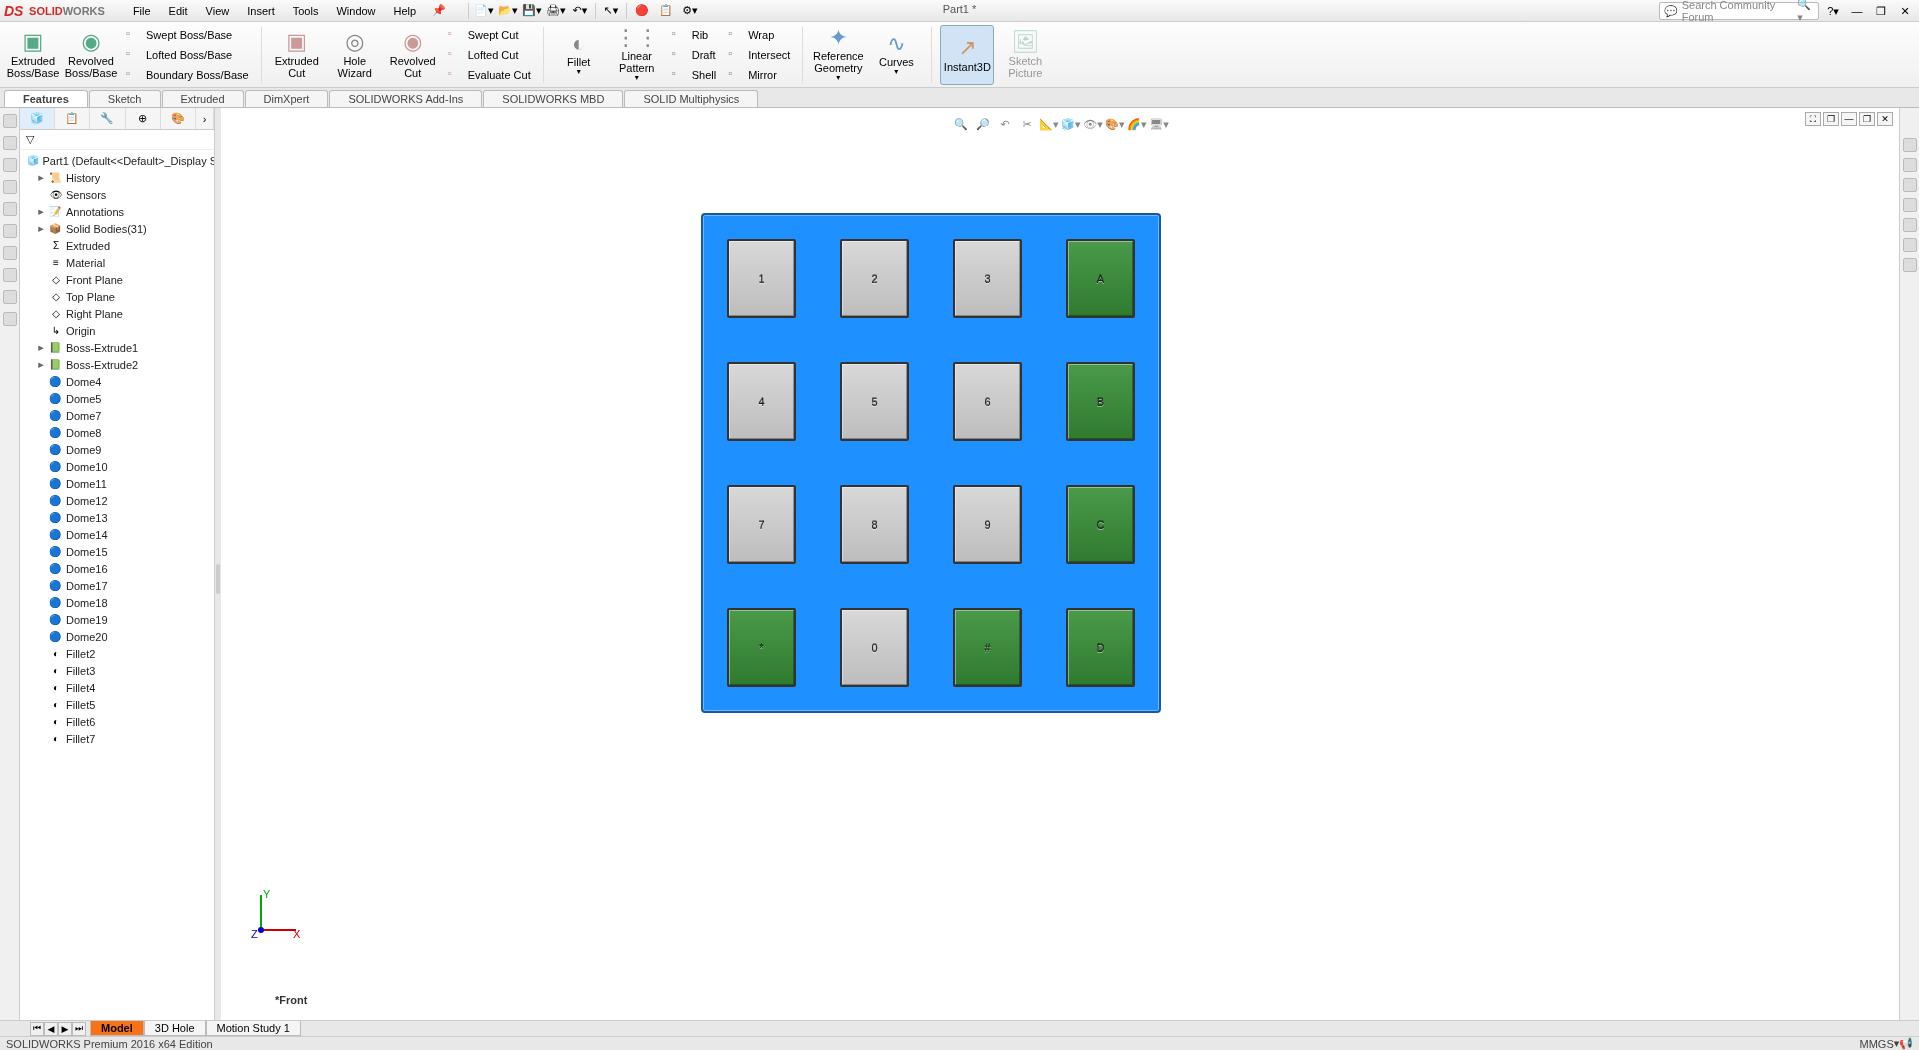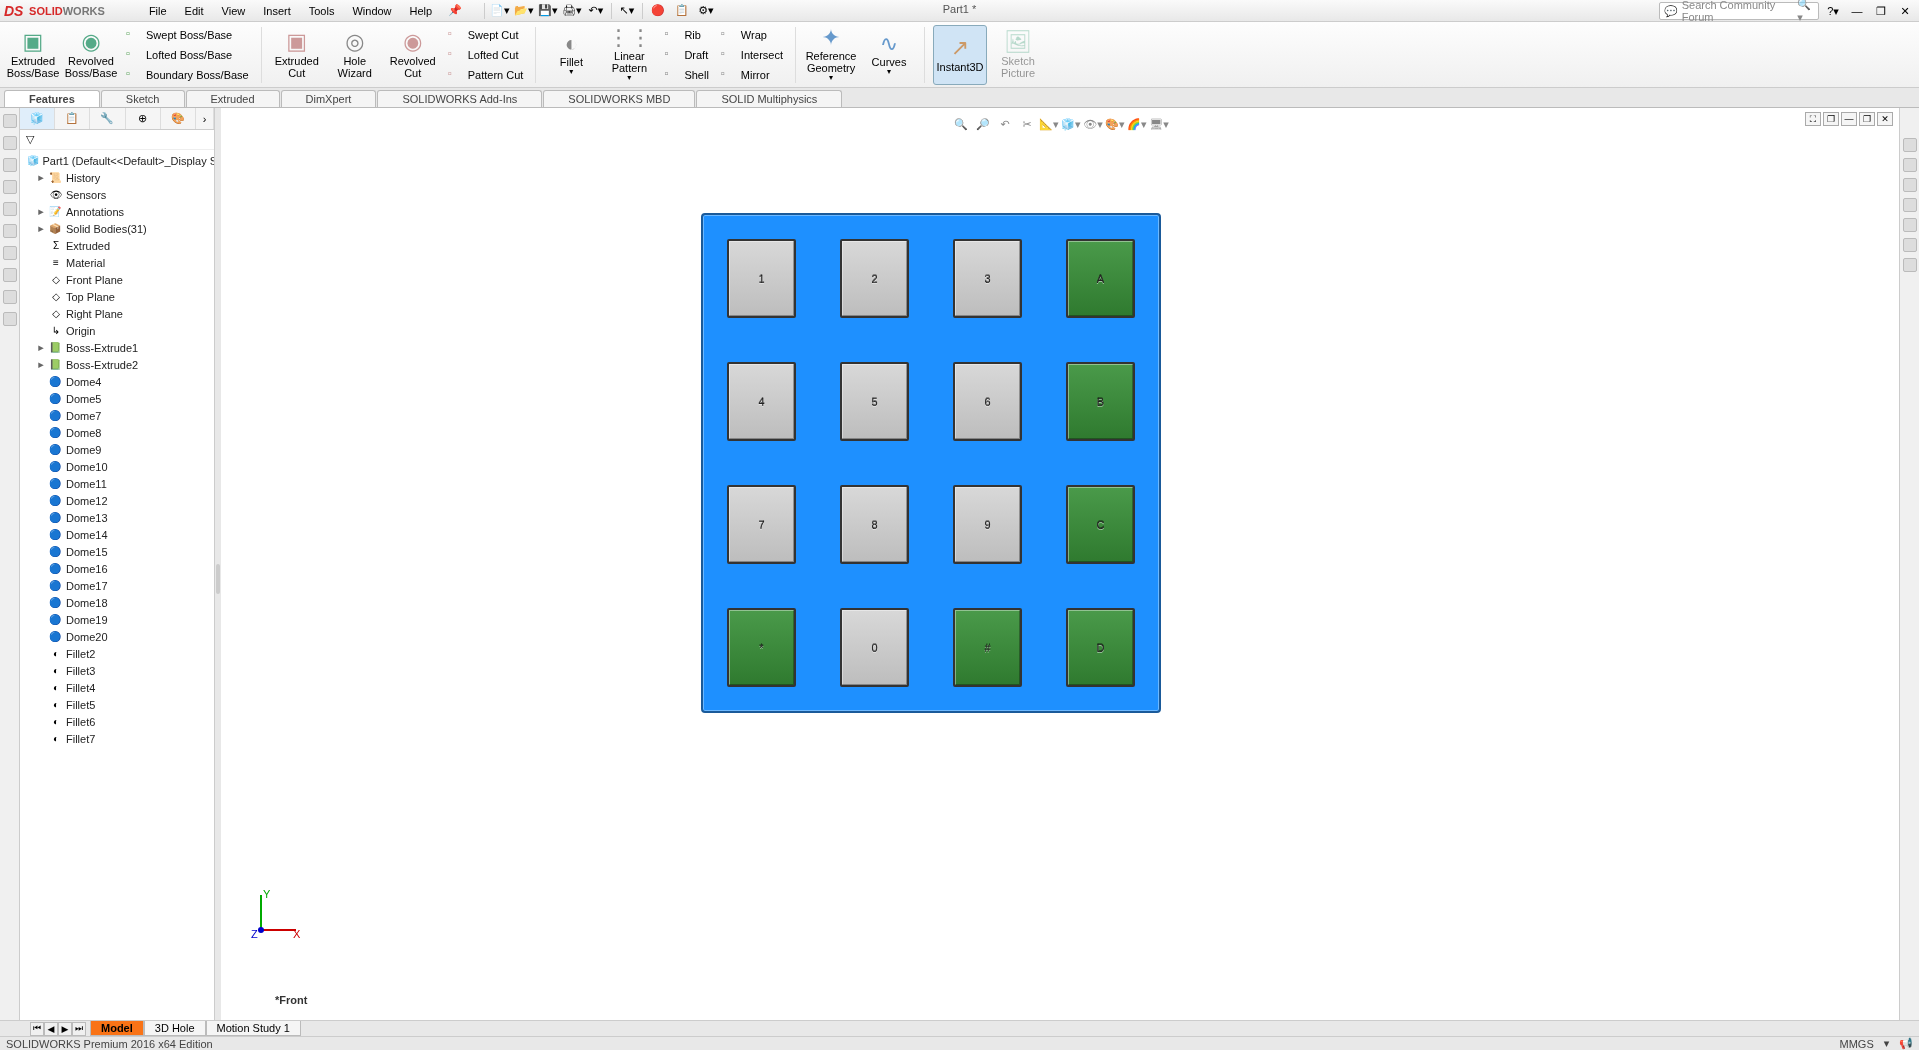--- a/index.html
+++ b/index.html
@@ -1,20 +1,20 @@
 <!DOCTYPE html>
 <html><head>
 <meta charset="utf-8">
 <style>
 * { box-sizing: border-box; margin: 0; padding: 0; font-family: "Segoe UI", Tahoma, sans-serif; font-size: 11px; }
 body { width: 1919px; height: 1050px; background: #e8e8e8; overflow: hidden; position: relative; }
 
 
 .titlebar { height: 22px; background: linear-gradient(#fafafa,#e8e8e8); border-bottom: 1px solid #ccc; display: flex; align-items: center; padding: 0 4px; }
-.logo { display: flex; align-items: center; font-weight: bold; color: #d62828; font-size: 13px; margin-right: 36px; }
+.logo { display: flex; align-items: center; font-weight: bold; color: #d62828; font-size: 13px; margin-right: 20px; }
 .logo .ds { font-style: italic; margin-right: 2px; }
 .logo .works { color: #777; }
 .menubar { display: flex; gap: 2px; }
 .menubar span { padding: 2px 8px; cursor: default; }
 .qat { display: flex; align-items: center; margin-left: 20px; gap: 2px; }
 .qat .qbtn { width: 22px; height: 20px; display: flex; align-items: center; justify-content: center; border-radius: 2px; }
 .qat .sep { width: 1px; height: 16px; background: #ccc; margin: 0 2px; }
 .doctitle { position: absolute; left: 50%; transform: translateX(-50%); top: 3px; color: #555; }
 .winctrl { position: absolute; right: 4px; top: 2px; display: flex; align-items: center; gap: 4px; }
 .searchbox { width: 160px; height: 18px; border: 1px solid #bbb; border-radius: 2px; padding: 0 4px; color: #888; display: flex; align-items: center; gap: 4px; background: #fff; }
@@ -25,21 +25,21 @@
 .rbtn-big { display: flex; flex-direction: column; align-items: center; justify-content: center; width: 54px; height: 60px; text-align: center; line-height: 1.1; border-radius: 3px; }
 .rbtn-big .icn { font-size: 22px; color: #5a8; }
 .rbtn-small { display: flex; align-items: center; gap: 4px; height: 19px; padding: 0 4px; border-radius: 2px; }
 .rbtn-small .icn { width: 16px; height: 16px; display: inline-block; }
 .rcol { display: flex; flex-direction: column; justify-content: center; gap: 1px; }
 .rsep { width: 1px; height: 56px; background: #ddd; margin: 0 4px; }
 .rbtn-big.active { background: #d0e4f5; border: 1px solid #8ab; }
 
 
 .tabstrip { height: 20px; background: #e8e8e8; display: flex; align-items: flex-end; padding-left: 4px; border-bottom: 1px solid #bbb; }
-.tab { padding: 2px 24px; border: 1px solid #bbb; border-bottom: none; background: #f5f5f5; margin-right: 1px; border-radius: 3px 3px 0 0; color: #444; }
+.tab { padding: 2px 18px; border: 1px solid #bbb; border-bottom: none; background: #f5f5f5; margin-right: 1px; border-radius: 3px 3px 0 0; color: #444; }
 .tab.active { background: #fff; font-weight: bold; }
 
 
 .mainrow { display: flex; height: calc(100% - 22px - 66px - 20px - 14px - 16px); position: relative; }
 .leftgutter { width: 20px; background: #f0f0f0; border-right: 1px solid #ccc; display: flex; flex-direction: column; align-items: center; gap: 8px; padding-top: 6px; }
 .leftgutter .g { width: 14px; height: 14px; background: #ddd; border: 1px solid #bbb; border-radius: 2px; }
 
 .sidebar { width: 195px; background: #fff; border-right: 1px solid #ccc; display: flex; flex-direction: column; }
 .sb-tabs { height: 22px; display: flex; border-bottom: 1px solid #ccc; }
 .sb-tabs .st { flex: 1; display: flex; align-items: center; justify-content: center; border-right: 1px solid #ddd; background: #f5f5f5; }
@@ -80,21 +80,21 @@
 
 
 .bottomtabs { height: 16px; background: #e8e8e8; border-top: 1px solid #ccc; display: flex; align-items: center; padding-left: 30px; }
 .bottomtabs .bt { padding: 0 10px; border: 1px solid #bbb; border-top: none; background: #f5f5f5; height: 15px; display: flex; align-items: center; }
 .bottomtabs .bt.active { background: #f97316; font-weight: bold; }
 .bottomtabs .navbtns { display: flex; margin-right: 4px; }
 .bottomtabs .navbtns span { width: 14px; height: 14px; border: 1px solid #bbb; background: #f0f0f0; display: flex; align-items: center; justify-content: center; font-size: 9px; }
 
 
 .statusbar { height: 14px; background: #e8e8e8; border-top: 1px solid #ccc; display: flex; align-items: center; padding: 0 6px; justify-content: space-between; color: #444; }
-.statusbar .right { display: flex; gap: 10px; align-items: flex-end; }
+.statusbar .right { display: flex; align-items: flex-end; }
 </style>
 </head>
 <body>
 
 <div class="titlebar">
   <div class="logo">
     <span class="ds" style="color:#d62828;font-weight:bold;font-size:14px;">DS</span>&nbsp;
     <span>SOLID</span><span class="works">WORKS</span>
   </div>
   <div class="menubar" id="menubar">
@@ -180,21 +180,21 @@
       <div class="rbtn-small">
         <span class="icn" style="color:#c99">▫</span>
         <span>Swept Cut</span>
       </div>
       <div class="rbtn-small">
         <span class="icn" style="color:#c99">▫</span>
         <span>Lofted Cut</span>
       </div>
       <div class="rbtn-small">
         <span class="icn" style="color:#c99">▫</span>
-        <span>Pattern Cut</span>
+        <span>Evaluate Cut</span>
       </div>
     </div>
   <div class="rsep"></div>
   <div class="rbtn-big">
       <span class="icn" style="color:#888">◐</span>
       <span>Fillet</span>
       <span style="font-size:8px">▾</span>
     </div>
   <div class="rbtn-big">
       <span class="icn" style="color:#888">⋮⋮</span>

